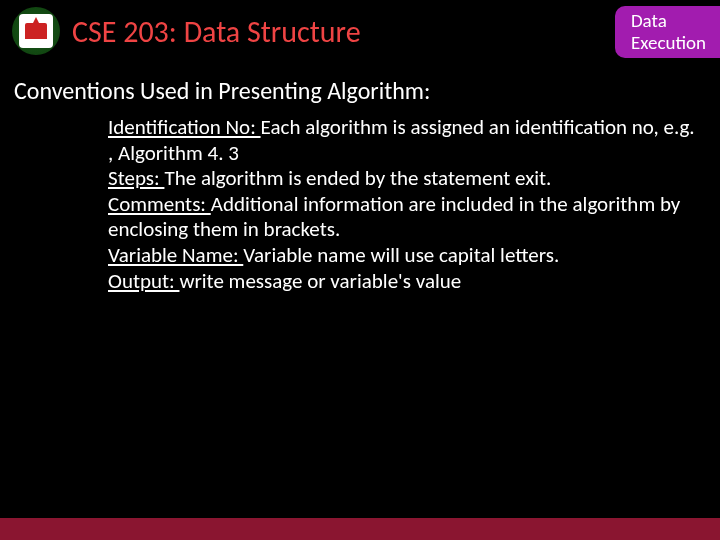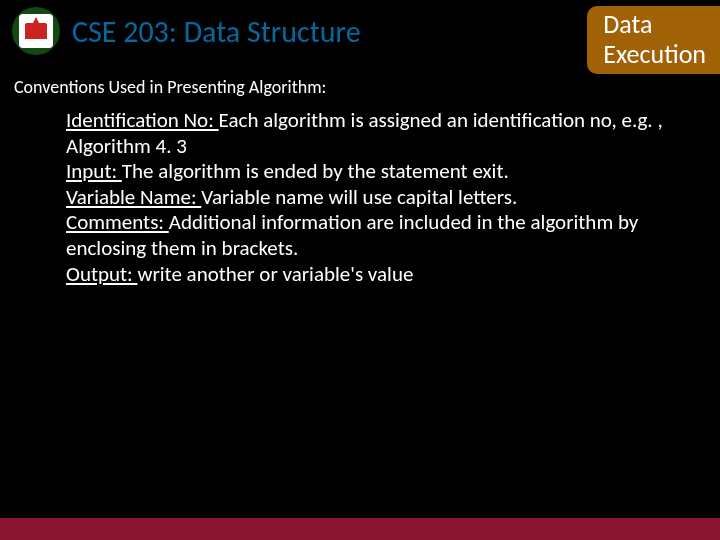--- a/index.html
+++ b/index.html
@@ -48,45 +48,46 @@
   .logo-book::after {
     content: "";
     position: absolute;
     top: -6px; left: 8px;
     width: 6px; height: 6px;
     background: #c22;
     clip-path: polygon(50% 0, 100% 100%, 0 100%);
   }
   .title {
     font-size: 30px;
-    color: #0369a1;
+    color: #ef4444;
     font-weight: 400;
   }
   .badge {
     position: absolute;
     right: 0;
     top: 6px;
-    background: #a16207;
+    background: #a21caf;
     color: #fff;
-    font-size: 26px;
+    font-size: 19px;
     line-height: 1.15;
     padding: 4px 14px 4px 16px;
     border-radius: 10px 0 0 10px;
   }
   .section-title {
-    font-size: 18px;
+    font-size: 24px;
     color: #fff;
     padding: 14px 0 10px 14px;
     font-weight: 400;
   }
   .content {
     padding: 0 20px 0 66px;
     font-size: 21px;
     line-height: 1.22;
     color: #fff;
+    margin-left: 42px;
   }
   .item-label {
     text-decoration: underline;
   }
   .italic { font-style: italic; }
   .footer-bar {
     position: absolute;
     bottom: 0; left: 0;
     width: 100%;
     height: 22px;
@@ -111,26 +112,26 @@
   </div>
 </div>
 
 <div class="section-title">Conventions Used in Presenting Algorithm:</div>
 
 <div class="content">
   <div>
     <span class="item-label">Identification No: </span><span>Each algorithm is assigned an identification no, e.g. , Algorithm 4. 3</span>
   </div>
   <div>
-    <span class="item-label">Input: </span><span>The algorithm is ended by the statement exit.</span>
+    <span class="item-label">Steps: </span><span>The algorithm is ended by the statement exit.</span>
+  </div>
+  <div>
+    <span class="item-label">Comments: </span><span>Additional information are included in the algorithm by enclosing them in brackets.</span>
   </div>
   <div>
     <span class="item-label">Variable Name: </span><span>Variable name will use capital letters.</span>
   </div>
   <div>
-    <span class="item-label">Comments: </span><span>Additional information are included in the algorithm by enclosing them in brackets.</span>
-  </div>
-  <div>
-    <span class="item-label">Output: </span><span>write another or variable's value</span>
+    <span class="item-label">Output: </span><span>write message or variable's value</span>
   </div>
 </div>
 
 <div class="footer-bar"></div>
 
 </body></html>

